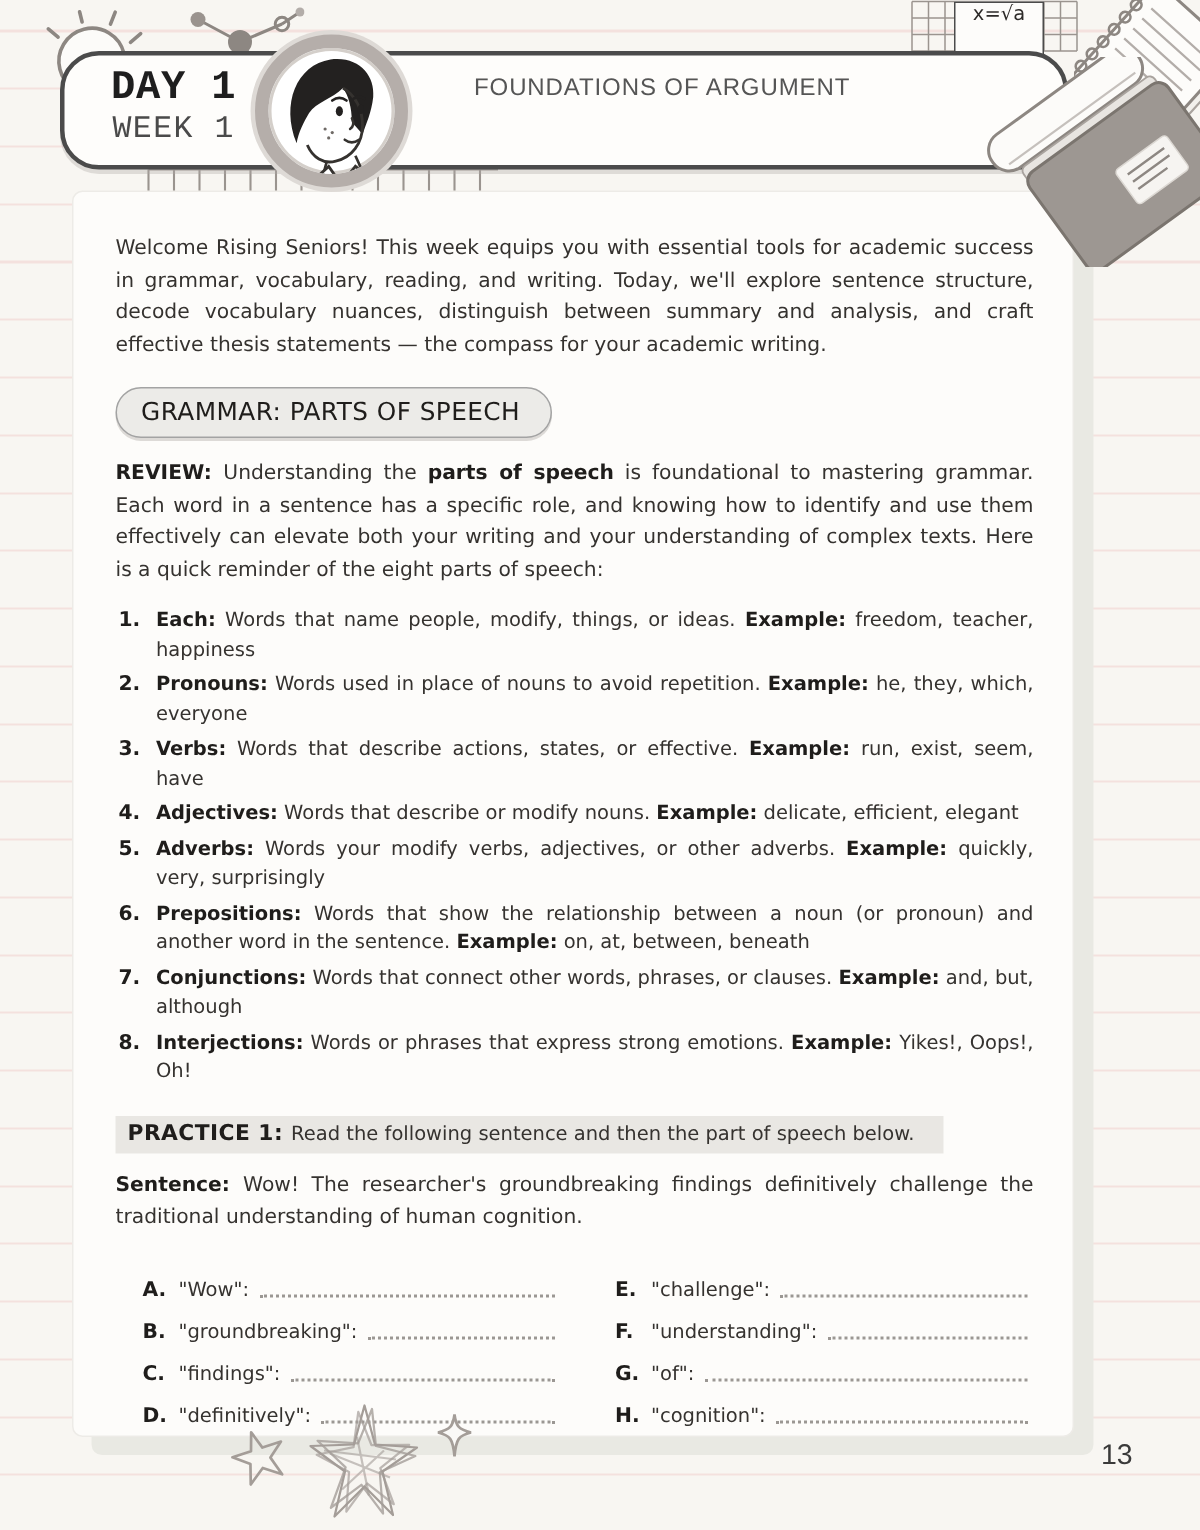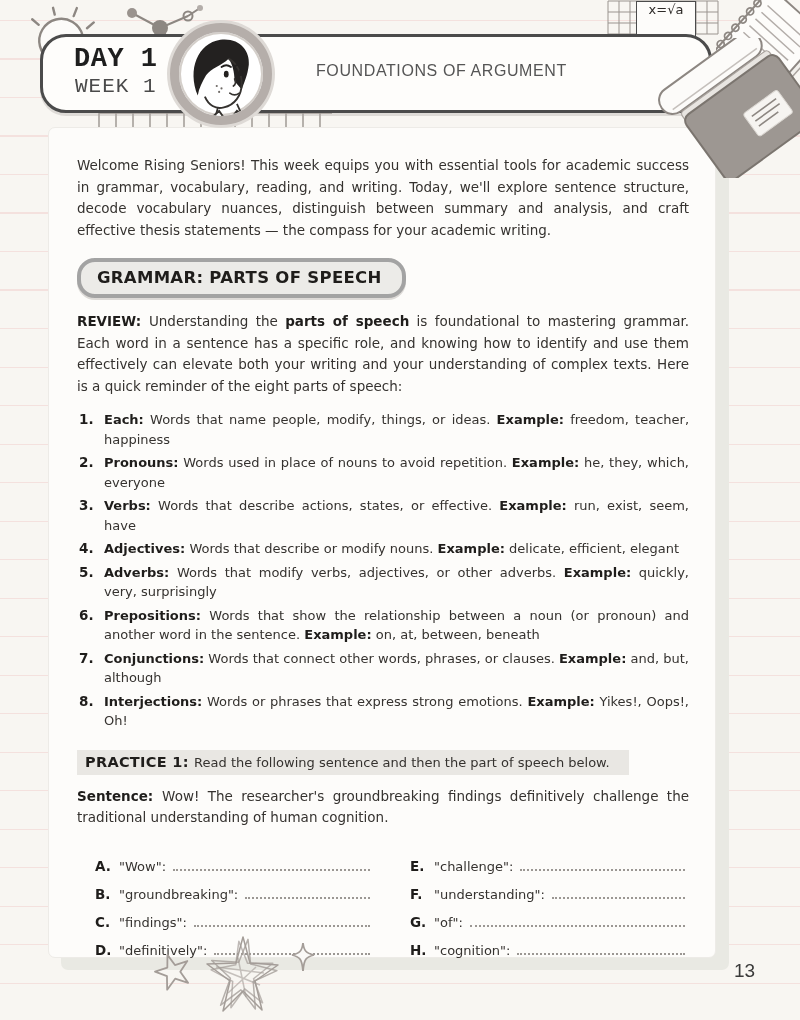--- a/index.html
+++ b/index.html
@@ -12,37 +12,37 @@
 
   
   .header-bar { position:absolute; left:40px; top:34px; width:672px; height:79px;
     background:#fefdfb; border:3px solid #4b4b4b; border-radius:26px; z-index:3;
     box-shadow:0 3px 0 rgba(175,170,165,.35); }
   .daywk { position:absolute; left:74px; top:44px; z-index:4; font-family:Liberation Mono, monospace;text-align:center; }
   .day { font-size:27px; font-weight:700; letter-spacing:.5px; color:#1e1e1e; line-height:30px; }
   .week { font-size:21px; font-weight:400; letter-spacing:1px; color:#4a4a4a; line-height:26px; }
   .subject { position:absolute; left:316px; top:42px; z-index:4; font-family:"Liberation Sans", sans-serif; }
   .subject .title { font-size:28px; font-weight:700; letter-spacing:1px; color:#1e1e1e; line-height:32px; }
-  .subject .subtitle { font-size:16px; font-weight:400; letter-spacing:.6px; color:#555; margin-top:20px; }
+  .subject .subtitle { font-size:16px; font-weight:400; letter-spacing:.6px; color:#555; margin-top:8px; }
   .avatar { position:absolute; left:170px; top:23px; width:102px; height:102px; border-radius:50%;
     background:#fff; border:9px solid #b5aeaa; z-index:5;
     box-shadow:0 0 0 3px #dedad6, inset 0 0 0 2px #d4cfca; overflow:hidden; }
   .avatar svg { position:absolute; left:-5px; top:-3px; }
 
   
   .card { position:absolute; left:48px; top:127px; width:668px; height:831px;
     background:#fdfcfa; border:1px solid #edebe7; border-radius:7px; z-index:2;
     box-shadow:13px 12px 0 0 #e9e9e3; padding:25px 26px 0 28px; }
   .hand { font-size:13.5px; line-height:21.5px; color:#35322f; }
   p.just { text-align:justify; }
   .intro { margin-top:2px; }
 
   .section-pill { display:inline-block; margin-top:17px; padding:6px 20px 7px 16px;
-    background:#ecebe8; border:4px solid #a3a3a3; border-radius:18px;
-    font-weight:700; font-size:16.5px; letter-spacing:.3px; color:#1f1d1b;
+    background:#ecebe8; border:1px solid #a3a3a3; border-radius:18px;
+    font-weight:400; font-size:16.5px; letter-spacing:.3px; color:#1f1d1b;
     box-shadow:0 2px 0 rgba(160,155,150,.35); }
 
   .review { margin-top:13px; }
   b { color:#1f1d1b; }
 
   .pos-list { margin-top:13px; }
   .pos-item { position:relative; padding-left:27px; margin-bottom:4px;
     font-size:13px; line-height:19.5px; text-align:justify; color:#35322f; }
   .pos-num { position:absolute; left:2px; top:0; font-weight:700; font-size:13.5px; color:#1f1d1b; }
 
@@ -184,21 +184,21 @@
 
     <div class="pos-list">
   <div class="pos-item"><span class="pos-num">1.</span><b>Each:</b><span> Words that name people, modify, things, or ideas. </span><b>Example:</b><span> freedom, teacher, happiness</span></div>
 
   <div class="pos-item"><span class="pos-num">2.</span><b>Pronouns:</b><span> Words used in place of nouns to avoid repetition. </span><b>Example:</b><span> he, they, which, everyone</span></div>
 
   <div class="pos-item"><span class="pos-num">3.</span><b>Verbs:</b><span> Words that describe actions, states, or effective. </span><b>Example:</b><span> run, exist, seem, have</span></div>
 
   <div class="pos-item"><span class="pos-num">4.</span><b>Adjectives:</b><span> Words that describe or modify nouns. </span><b>Example:</b><span> delicate, efficient, elegant</span></div>
 
-  <div class="pos-item"><span class="pos-num">5.</span><b>Adverbs:</b><span> Words that modify verbs, adjectives, or other adverbs. </span><b>Example:</b><span> quickly, very, surprisingly</span></div>
+  <div class="pos-item"><span class="pos-num">5.</span><b>Adverbs:</b><span> Words your modify verbs, adjectives, or other adverbs. </span><b>Example:</b><span> quickly, very, surprisingly</span></div>
 
   <div class="pos-item"><span class="pos-num">6.</span><b>Prepositions:</b><span> Words that show the relationship between a noun (or pronoun) and another word in the sentence. </span><b>Example:</b><span> on, at, between, beneath</span></div>
 
   <div class="pos-item"><span class="pos-num">7.</span><b>Conjunctions:</b><span> Words that connect other words, phrases, or clauses. </span><b>Example:</b><span> and, but, although</span></div>
 
   <div class="pos-item"><span class="pos-num">8.</span><b>Interjections:</b><span> Words or phrases that express strong emotions. </span><b>Example:</b><span> Yikes!, Oops!, Oh!</span></div>
 </div>
 
     <div class="practice-bar"><b>PRACTICE 1: </b><span>Read the following sentence and then the part of speech below.</span></div>
 

